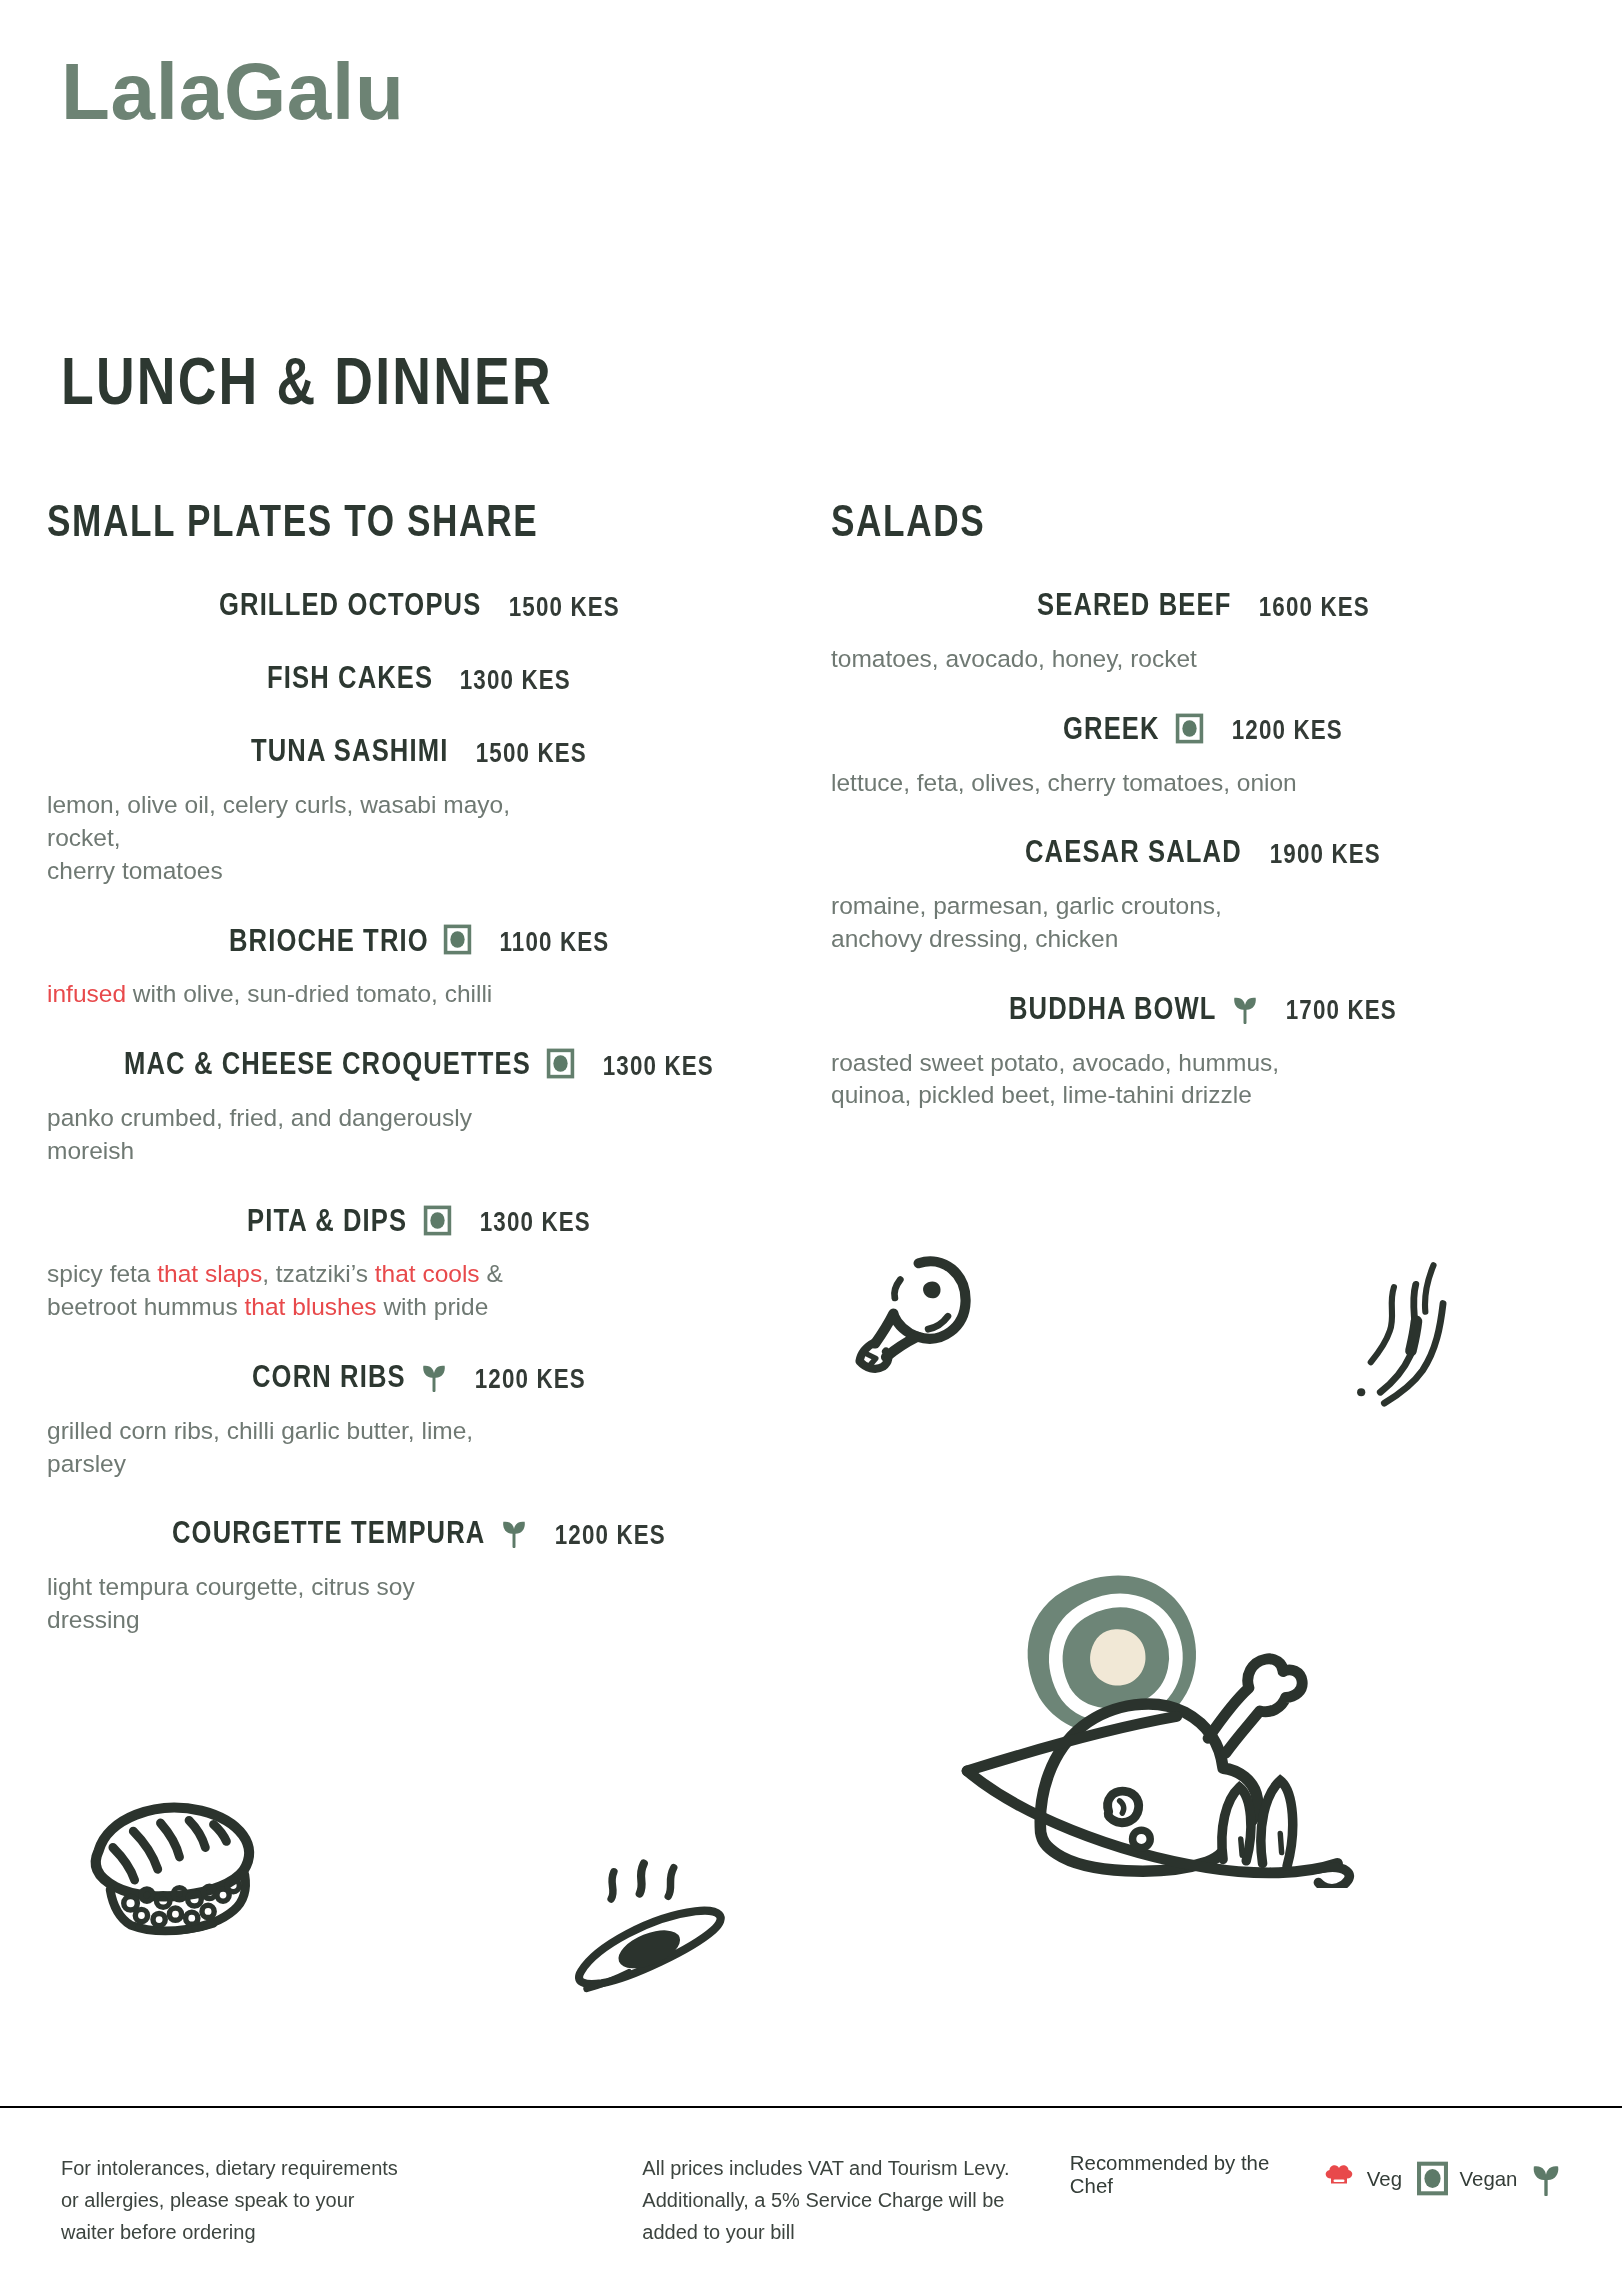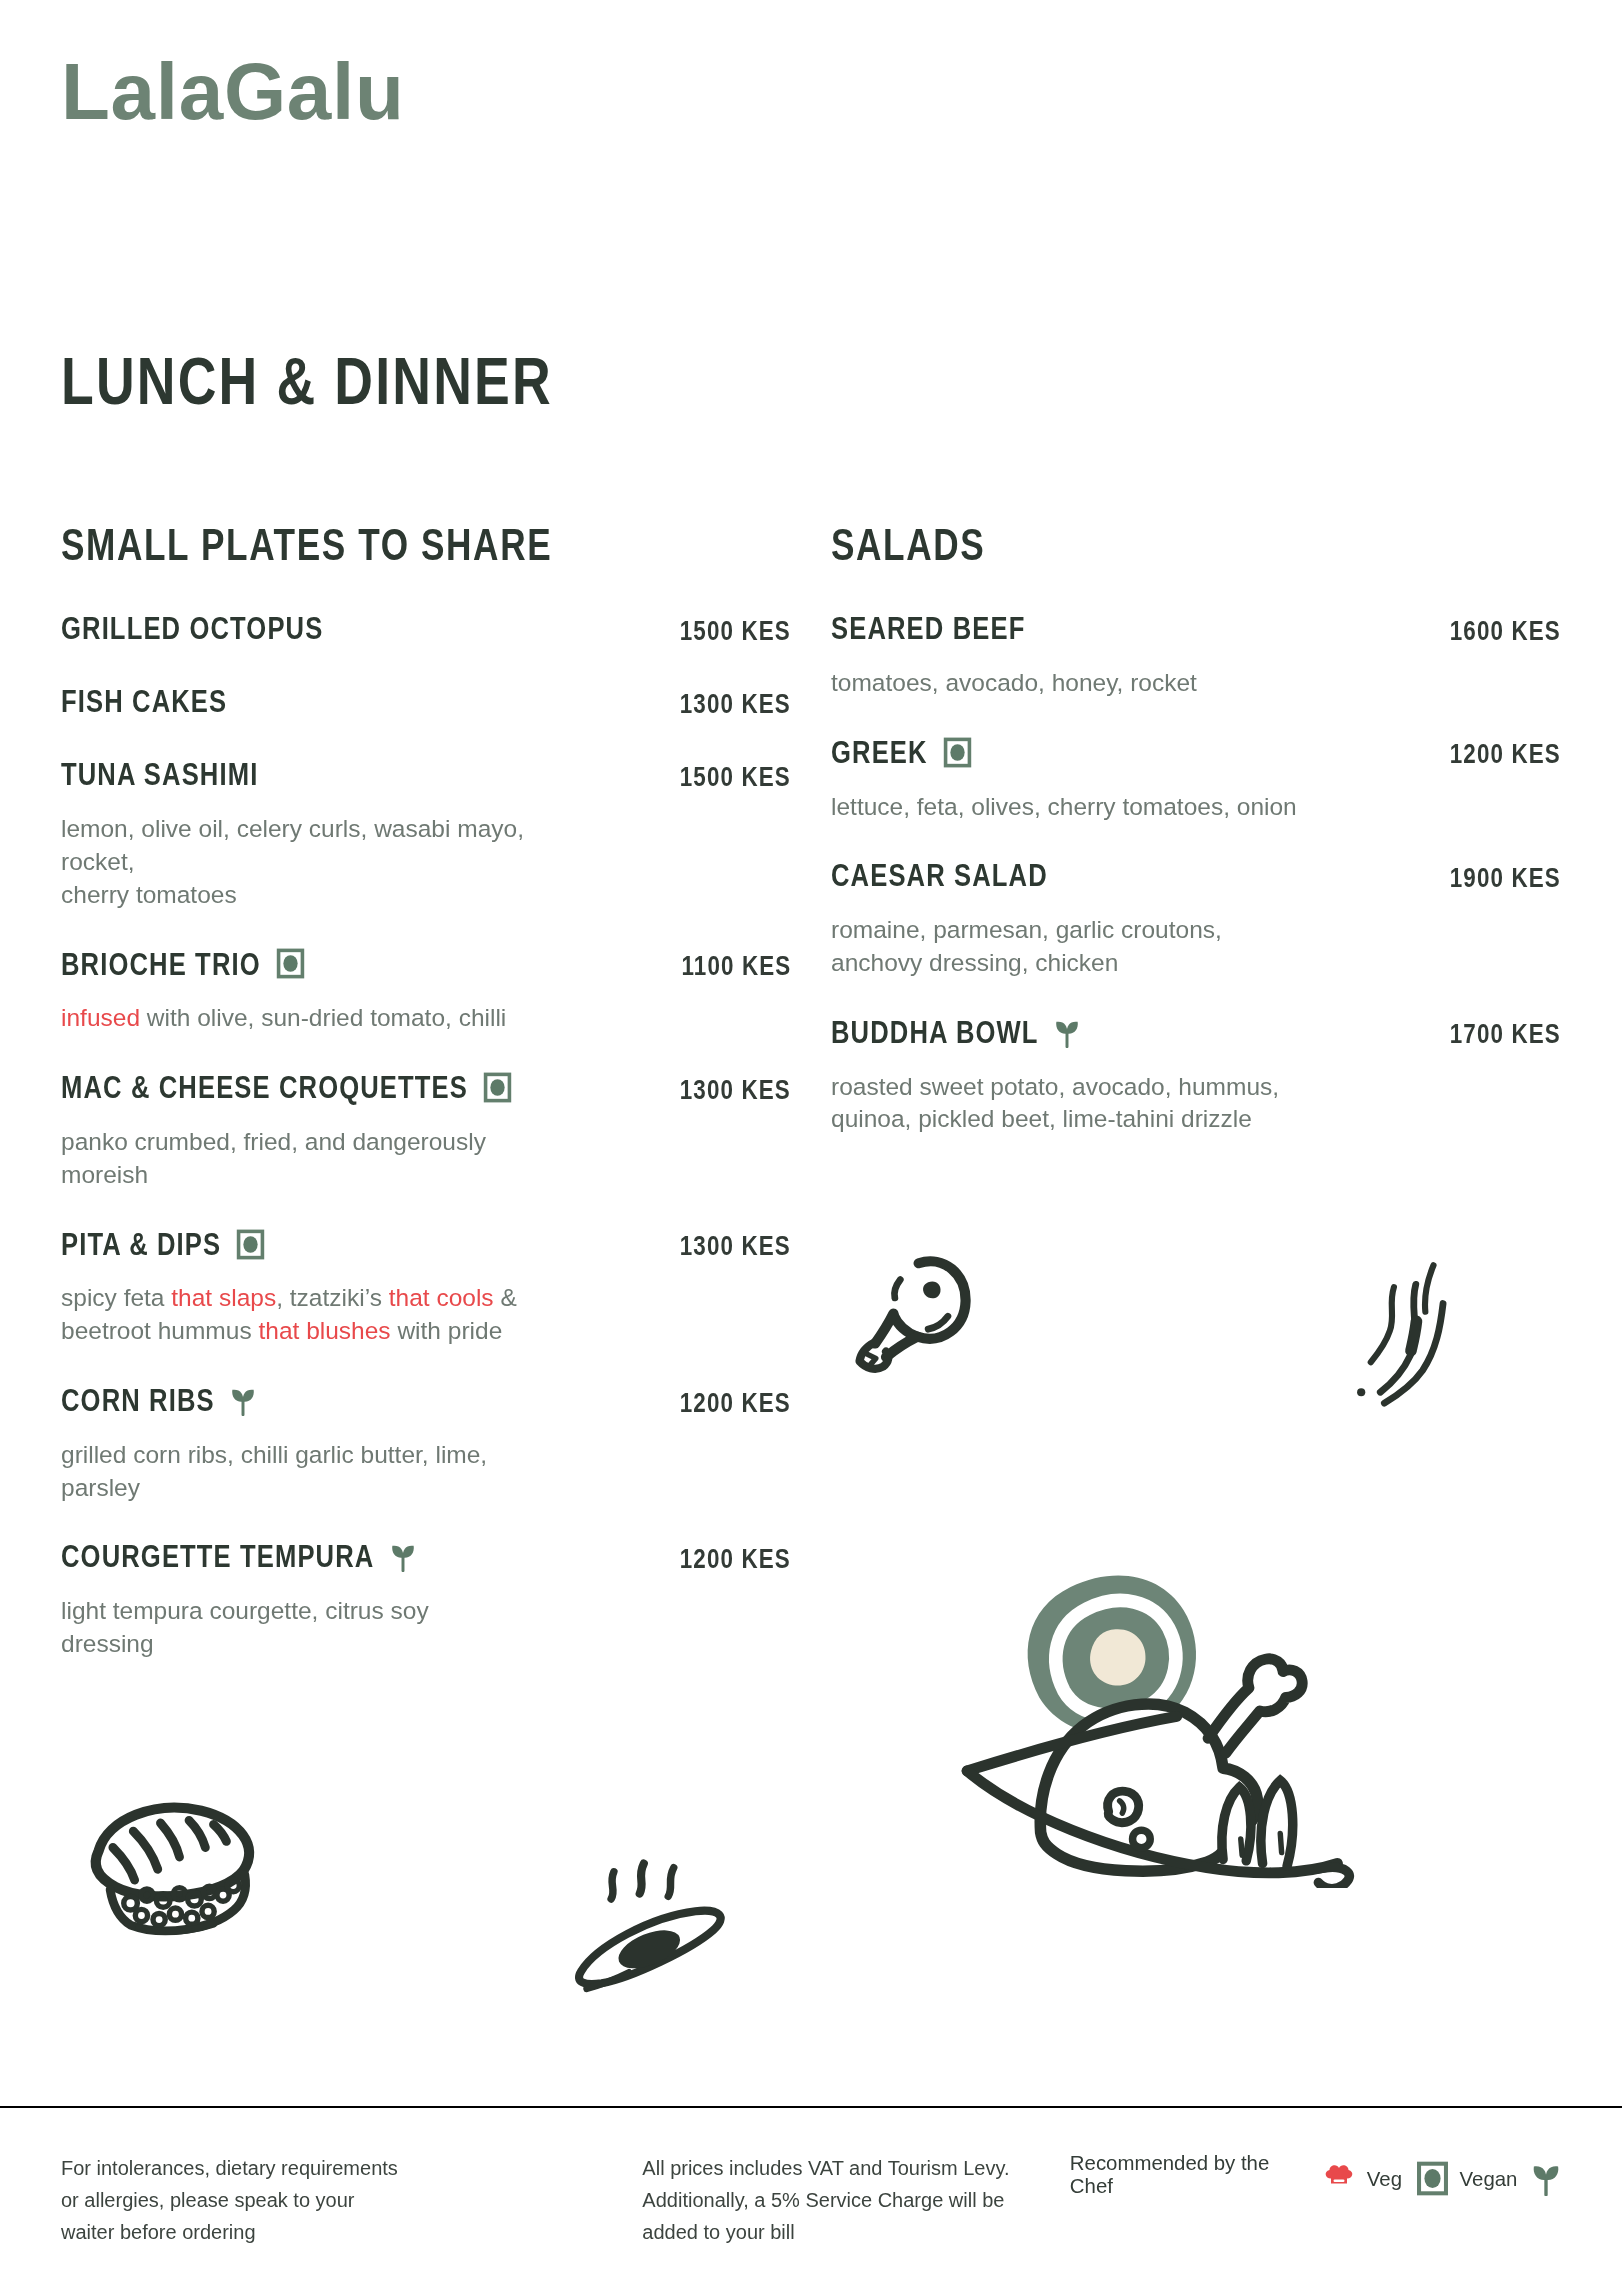--- a/index.html
+++ b/index.html
@@ -23,31 +23,31 @@
     color:#6d8374;
   }
   .menu-title{
     position:absolute;left:61px;top:299px;
     font-size:67px;font-weight:700;letter-spacing:2.7px;
     color:#2d3831;line-height:1.1;
   }
 
   
   .columns{
-    position:absolute;top:522px;left:0;width:1622px;
+    position:absolute;top:498px;left:0;width:1622px;
     display:grid;grid-template-columns:1fr 1fr;column-gap:40px;
-    padding:0 61px;box-sizing:border-box;
+    padding:0 47px;box-sizing:border-box;
   }
   .section-title{
     margin:0 0 42px 0;
     font-size:44px;font-weight:700;letter-spacing:2px;
     color:#2d3831;line-height:1.05;
   }
   .item{margin-bottom:34px;}
-  .item-head{display:flex;justify-content:space-between;align-items:flex-start;}
+  .item-head{display:flex;justify-content:center;align-items:flex-start;}
   .item-title{display:inline-flex;align-items:center;}
   .item-name{
     font-size:32px;font-weight:700;letter-spacing:1.4px;
     color:#2d3831;line-height:1.15;
   }
   .price{
     font-size:28px;font-weight:700;letter-spacing:1.4px;
     color:#333b36;line-height:1.3;margin-top:2.7px;
   }
   .desc{

